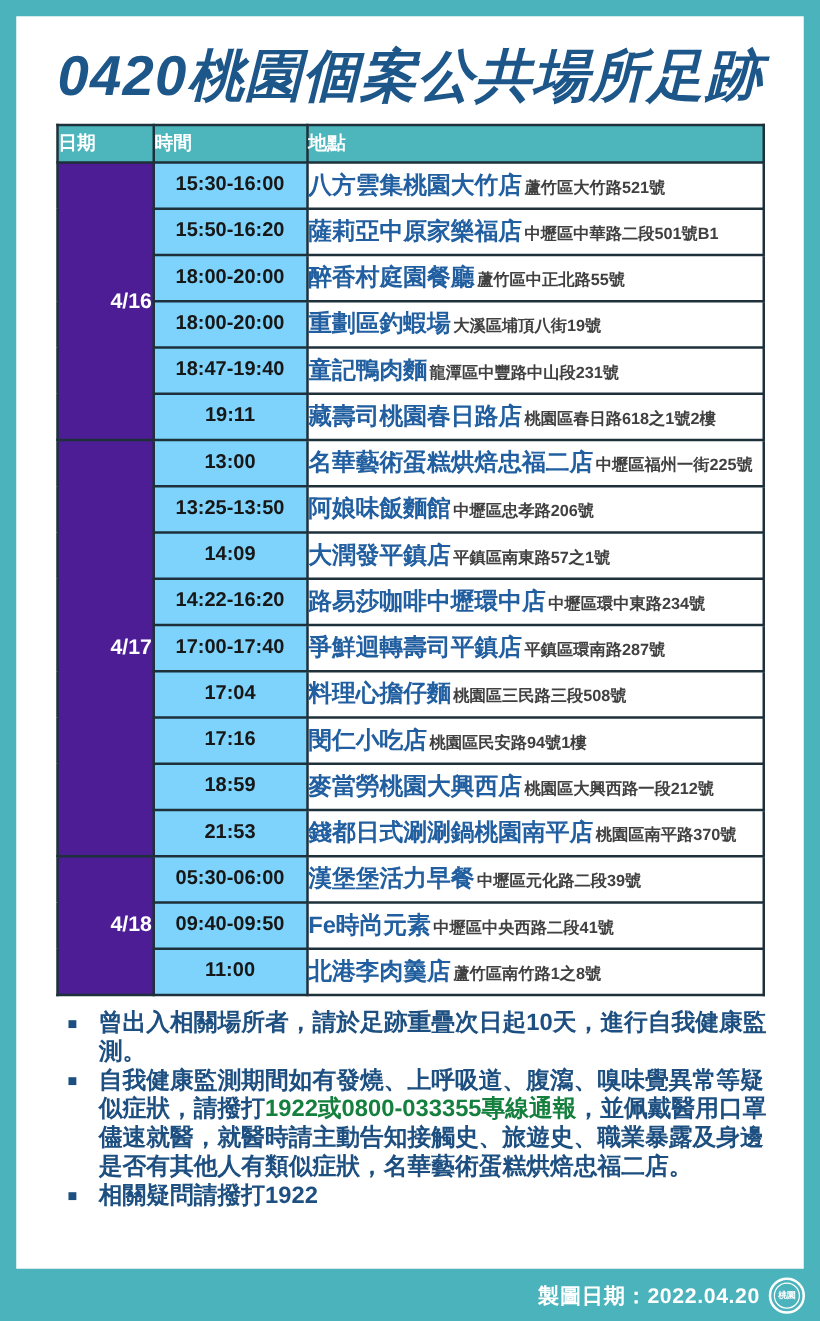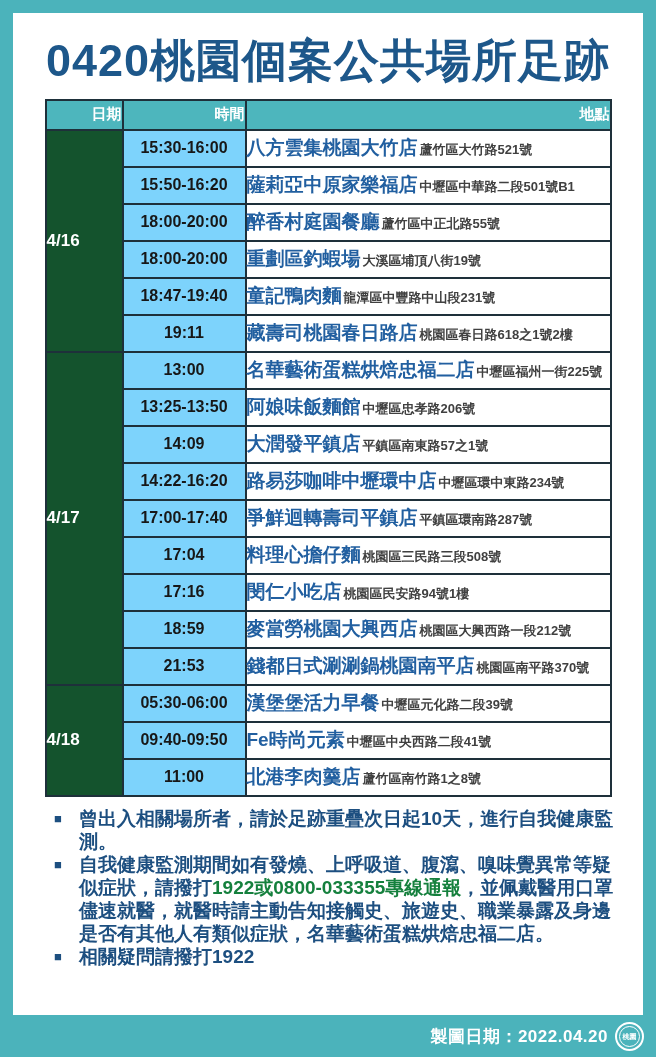--- a/index.html
+++ b/index.html
@@ -18,20 +18,21 @@
     overflow:hidden;
   }
   .title{
     margin-top:22px;
     text-align:center;
     font-size:45px;
     font-weight:bold;
     color:#1d578a;
     letter-spacing:1px;
     line-height:1.15;
+    font-style:italic;
   }
   .subtitle{
     margin-top:4px;
     text-align:center;
     font-size:20px;
     font-weight:bold;
     color:#1d578a;
   }
   table.footprint{
     border-collapse:collapse;
@@ -42,31 +43,31 @@
   table.footprint th, table.footprint td{
     border:2px solid #1e303a;
     padding:0;
   }
   table.footprint th{
     height:28px;
     background:#4db6bd;
     color:#ffffff;
     font-size:15px;
     font-weight:bold;
-    text-align:right;
+    text-align:left;
   }
   .col-date{width:75px;}
   .col-time{width:121px;}
   .col-place{width:363px;}
   td.date-cell{
-    background:#14532d;
+    background:#4c1d95;
     color:#ffffff;
     font-size:17px;
     font-weight:bold;
-    text-align:left;
+    text-align:right;
   }
   td.time-cell{
     height:35px;
     text-align:center;
     font-size:16px;
     font-weight:bold;
     color:#171717;
     background:#7dd3fc;
   }
   td.place-cell{

